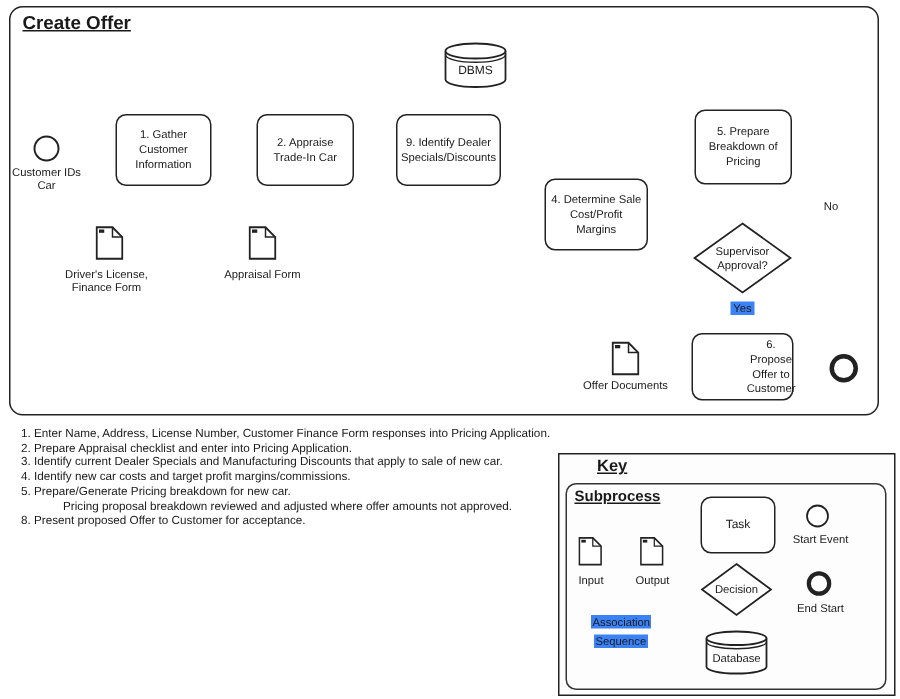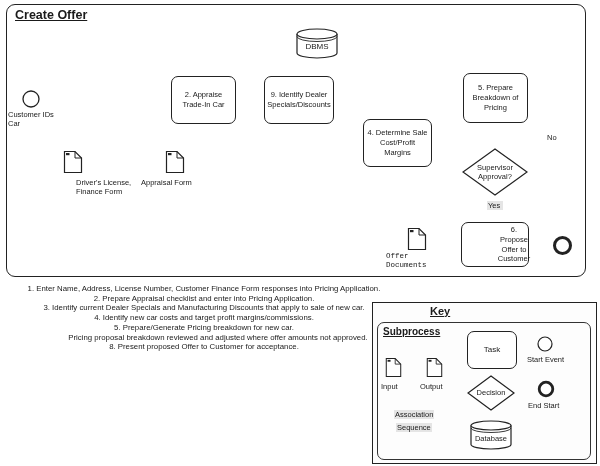--- a/index.html
+++ b/index.html
@@ -11,22 +11,22 @@
   .stage { position:relative; width:600px; height:466px; background:#fff; overflow:hidden; }
   .abs { position:absolute; box-sizing:border-box; }
   .panel { border:1.6px solid #222; border-radius:9px; background:#fff; }
   .title { font-size:12.5px; font-weight:bold; text-decoration:underline; }
   .subtitle { font-size:11px; font-weight:bold; text-decoration:underline; }
   .task {
     border:1.3px solid #222; border-radius:7px; background:#fff;
     display:flex; align-items:center; justify-content:center;
     text-align:center; font-size:7.5px; line-height:1.3; padding:2px;
   }
-  .lbl { font-size:7.5px; line-height:1.2; }
-  .onLine { background:#e5e5e5; padding:0 1px; }
+  .lbl { font-size:7.5px; line-height:1.2; text-align:center; }
+  .onLine { background:#3b82f6; padding:0 1px; }
   .center-text {
     position:absolute; inset:0; display:flex; align-items:center; justify-content:center;
     text-align:center; font-size:7.5px; line-height:1.25;
   }
   svg.icon { display:block; width:100%; height:100%; }
   .steps { font-size:7.8px; line-height:9.7px; }
   .steps .indent { padding-left:28px; }
   #overlay { position:absolute; left:0; top:0; pointer-events:none; }
   #overlay path, #overlay line { stroke:#222; stroke-width:1.2; fill:none; }
   #overlay .dash { stroke-dasharray:3,2.2; }
@@ -72,20 +72,21 @@
   <div class="abs panel" style="left:6px; top:4px; width:580px; height:273px;"></div>
   <div class="abs title" style="left:15px; top:8px;">Create Offer</div>
 
   <div class="abs" style="left:22px; top:90px; width:18px; height:18px;">
     <svg class="icon" viewBox="0 0 18 18">
         <circle cx="9" cy="9" r="8" fill="#fff" stroke="#222" stroke-width="1.3"></circle>
       </svg>
   </div>
   <div class="abs lbl" style="left:8px; top:110px; width:46px;">Customer IDs Car</div>
 
+  <div class="abs task" style="left:77px;  top:76px; width:64px; height:48px;">1. Gather Customer Information</div>
   <div class="abs task" style="left:171px; top:76px; width:65px; height:48px;">2. Appraise Trade-In Car</div>
   <div class="abs task" style="left:264px; top:76px; width:70px; height:48px;">9. Identify Dealer Specials/Discounts</div>
   <div class="abs task" style="left:363px; top:76px; width:69px; height:48px;margin-top:43px;">4. Determine Sale Cost/Profit Margins</div>
   <div class="abs task" style="left:463px; top:73px; width:65px; height:50px;text-align:center;">5. Prepare Breakdown of Pricing</div>
   <div class="abs task" style="left:461px; top:222px; width:68px; height:45px;padding-left:40px;">6. Propose Offer to Customer</div>
 
   <div class="abs" style="left:296px; top:28px; width:42px; height:31px;">
     <svg class="icon" viewBox="0 0 42 31">
       <path d="M1,6 V25 A20,5 0 0 0 41,25 V6" fill="#fff" stroke="#222" stroke-width="1.2"></path>
       <ellipse cx="21" cy="6" rx="20" ry="5" fill="#fff" stroke="#222" stroke-width="1.2"></ellipse>
@@ -109,52 +110,52 @@
       </svg>
   </div>
 
   <div class="abs" style="left:63px; top:150px; width:20px; height:24px;">
     <svg class="icon" viewBox="0 0 20 24">
       <path d="M1.5,1.5 H12 L18.5,8 V22.5 H1.5 Z" fill="#fff" stroke="#222" stroke-width="1.2"></path>
       <path d="M12,1.5 V8 H18.5" fill="none" stroke="#222" stroke-width="1"></path>
       <rect x="3" y="3" width="3.5" height="2.2" fill="#222"></rect>
     </svg>
   </div>
-  <div class="abs lbl" style="left:40px; top:178px; width:62px;margin-left:36px;">Driver's License, Finance Form</div>
+  <div class="abs lbl" style="left:40px; top:178px; width:62px;">Driver's License, Finance Form</div>
 
   <div class="abs" style="left:165px; top:150px; width:20px; height:24px;">
     <svg class="icon" viewBox="0 0 20 24">
       <path d="M1.5,1.5 H12 L18.5,8 V22.5 H1.5 Z" fill="#fff" stroke="#222" stroke-width="1.2"></path>
       <path d="M12,1.5 V8 H18.5" fill="none" stroke="#222" stroke-width="1"></path>
       <rect x="3" y="3" width="3.5" height="2.2" fill="#222"></rect>
     </svg>
   </div>
   <div class="abs lbl" style="left:141px; top:178px; width:68px;">Appraisal Form</div>
 
   <div class="abs" style="left:407px; top:227px; width:20px; height:24px;">
     <svg class="icon" viewBox="0 0 20 24">
       <path d="M1.5,1.5 H12 L18.5,8 V22.5 H1.5 Z" fill="#fff" stroke="#222" stroke-width="1.2"></path>
       <path d="M12,1.5 V8 H18.5" fill="none" stroke="#222" stroke-width="1"></path>
       <rect x="3" y="3" width="3.5" height="2.2" fill="#222"></rect>
     </svg>
   </div>
-  <div class="abs lbl" style="left:386px; top:252px; width:62px;font-family:Liberation Mono, monospace;">Offer Documents</div>
-
-  <div class="abs steps" style="left:4px; top:284px; width:400px;text-align:center;">
+  <div class="abs lbl" style="left:386px; top:252px; width:62px;">Offer Documents</div>
+
+  <div class="abs steps" style="left:14px; top:284px; width:400px;">
     <div>1. Enter Name, Address, License Number, Customer Finance Form responses into Pricing Application.</div>
     <div>2. Prepare Appraisal checklist and enter into Pricing Application.</div>
     <div>3. Identify current Dealer Specials and Manufacturing Discounts that apply to sale of new car.</div>
     <div>4. Identify new car costs and target profit margins/commissions.</div>
     <div>5. Prepare/Generate Pricing breakdown for new car.</div>
     <div class="indent">Pricing proposal breakdown reviewed and adjusted where offer amounts not approved.</div>
     <div>8. Present proposed Offer to Customer for acceptance.</div>
   </div>
 
   <div class="abs keybox" style="left:372px; top:302px; width:225px; height:162px;"></div>
-  <div class="abs subtitle" style="left:398px; top:305px;padding-left:32px;">Key</div>
+  <div class="abs subtitle" style="left:366px; top:305px;padding-left:32px;">Key</div>
   <div class="abs subbox" style="left:377px; top:322px; width:214px; height:138px;"></div>
   <div class="abs" style="left:383px; top:326px; font-size:10px; font-weight:bold; text-decoration:underline;">Subprocess</div>
 
   <div class="abs" style="left:385px; top:357px; width:17px; height:21px;">
     <svg class="icon" viewBox="0 0 20 24">
       <path d="M1.5,1.5 H12 L18.5,8 V22.5 H1.5 Z" fill="#fff" stroke="#222" stroke-width="1.2"></path>
       <path d="M12,1.5 V8 H18.5" fill="none" stroke="#222" stroke-width="1"></path>
       <rect x="3" y="3" width="3.5" height="2.2" fill="#222"></rect>
     </svg>
   </div>

